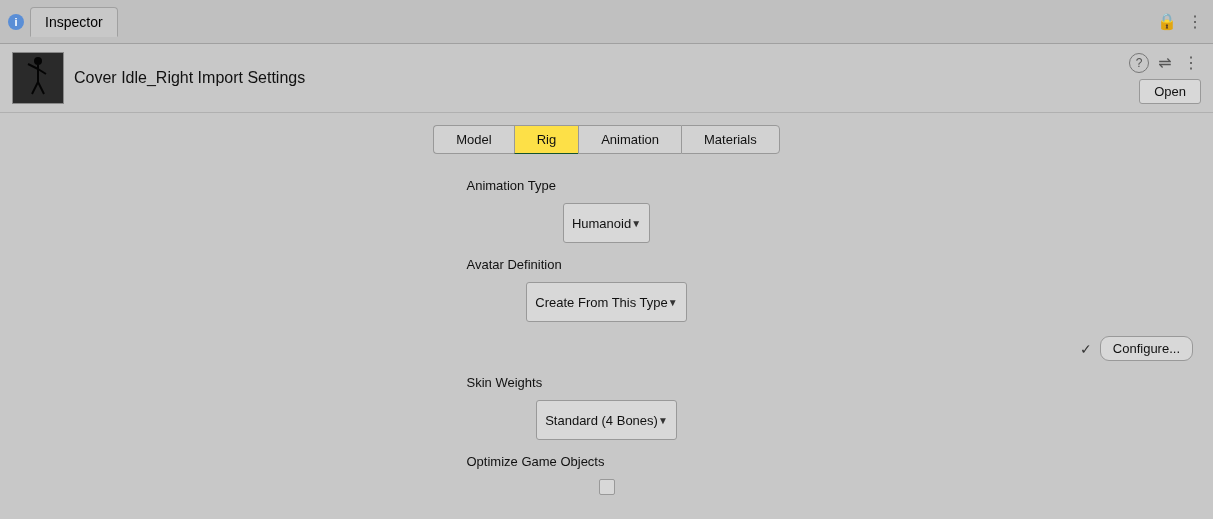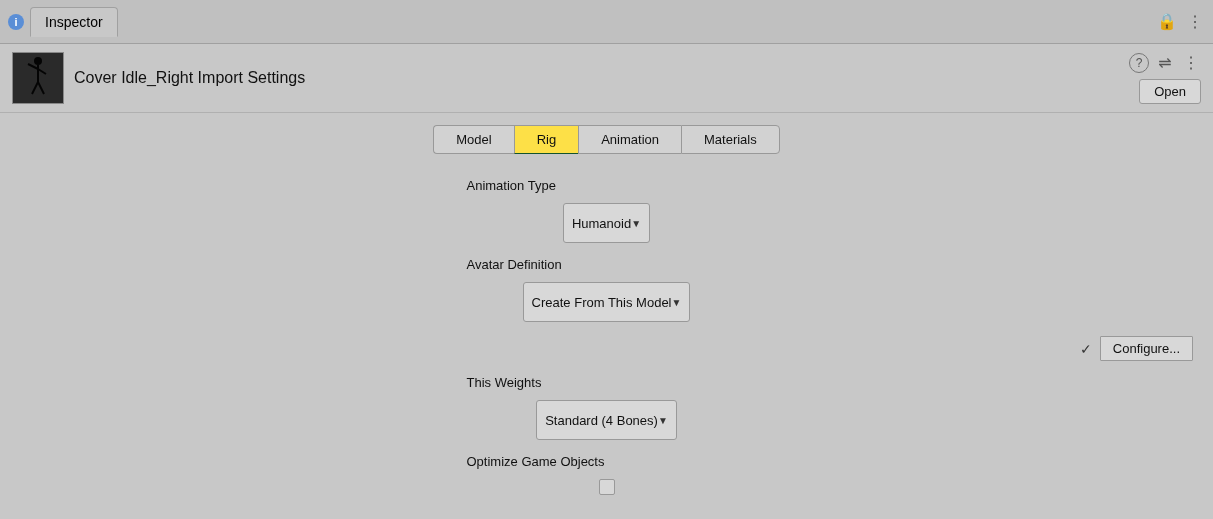--- a/index.html
+++ b/index.html
@@ -235,21 +235,21 @@
     }
 
     .checkmark {
       font-size: 14px;
       color: #333;
     }
 
     .configure-btn {
       background: #d8d8d8;
       border: 1px solid #999;
-      border-radius: 1px;
+      border-radius: 9px;
       padding: 4px 12px;
       font-size: 13px;
       cursor: pointer;
       color: #111;
     }
 
     .checkbox-input {
       width: 16px;
       height: 16px;
       background: #d8d8d8;
@@ -373,38 +373,38 @@
         </div>
       </div>
     </div>
 
     <div class="field-row">
       <div class="field-label">
         <span>Avatar Definition</span>
       </div>
       <div class="field-control">
         <div class="dropdown">
-          <span>Create From This Model</span>
+          <span>Create From This Type</span>
           <span class="dropdown-arrow">▼</span>
         </div>
       </div>
     </div>
 
     <div class="configure-row">
       <span class="checkmark">
         <span>✓</span>
       </span>
       <button class="configure-btn">
         <span>Configure...</span>
       </button>
     </div>
 
     <div class="field-row">
       <div class="field-label">
-        <span>This Weights</span>
+        <span>Skin Weights</span>
       </div>
       <div class="field-control">
         <div class="dropdown">
           <span>Standard (4 Bones)</span>
           <span class="dropdown-arrow">▼</span>
         </div>
       </div>
     </div>
 
     <div class="field-row">

